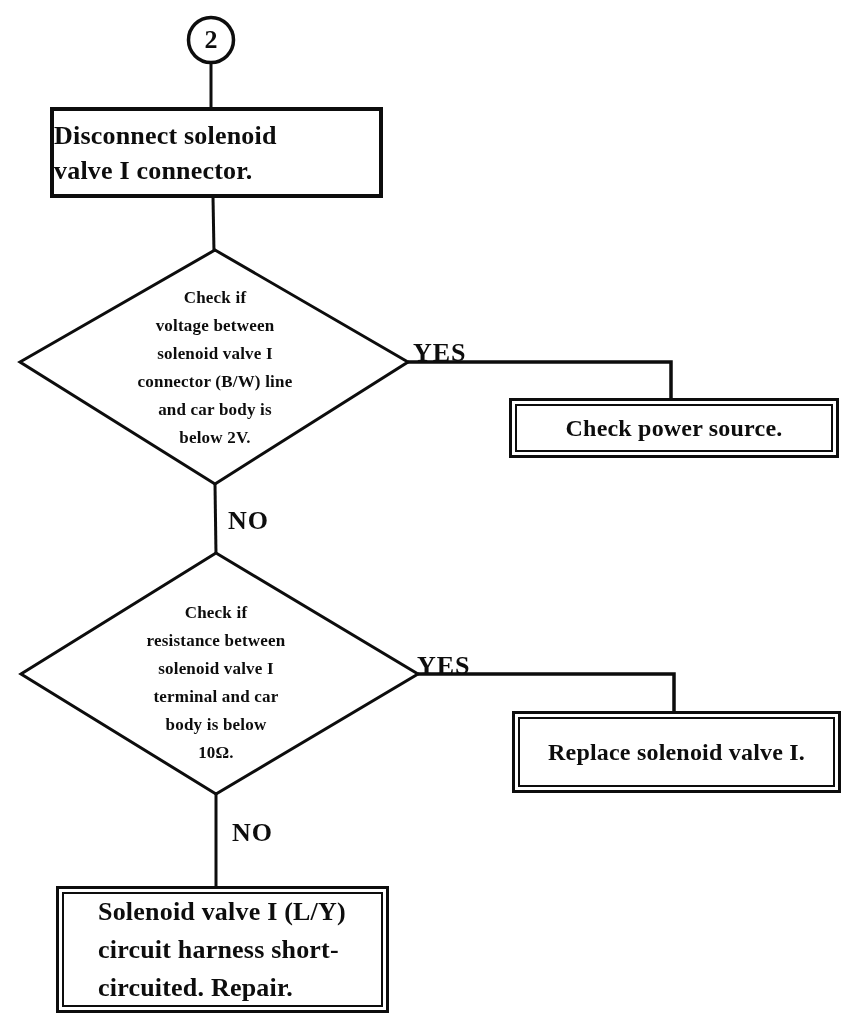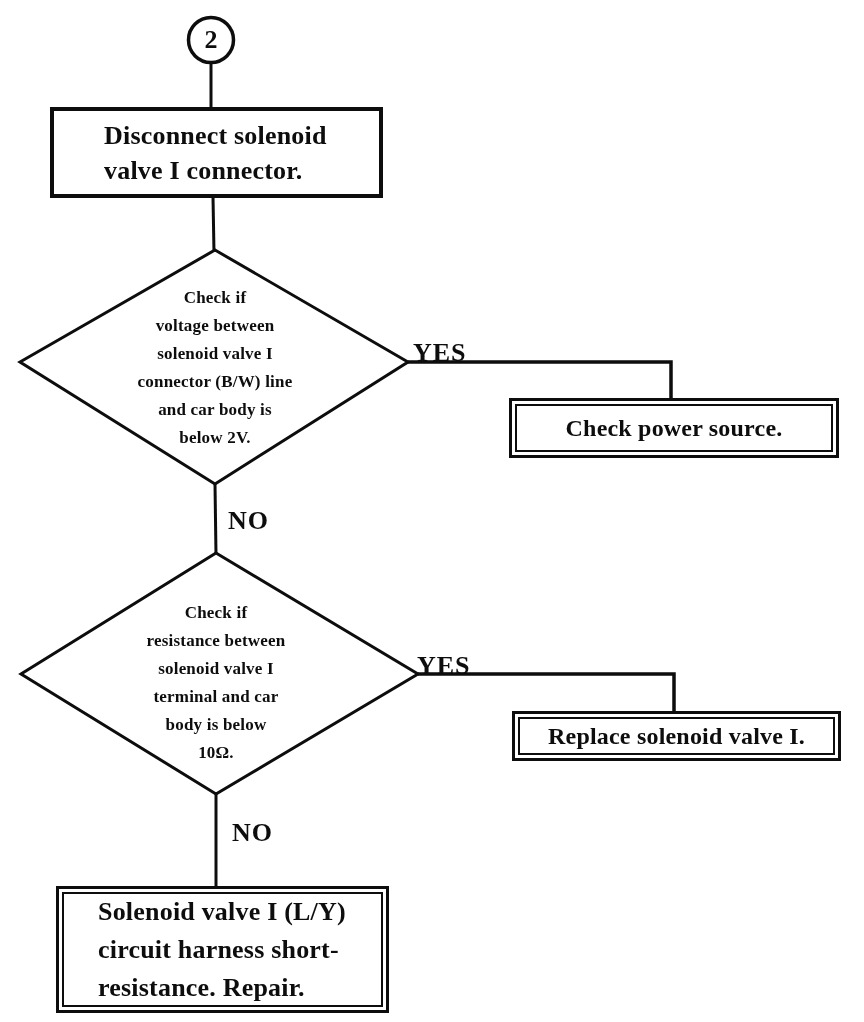--- a/index.html
+++ b/index.html
@@ -30,21 +30,20 @@
   .process-box {
     box-sizing: border-box;
     border: 4px solid #0d0d0d;
     background: #ffffff;
     display: flex;
     align-items: center;
   }
   .process-box .txt {
     font-size: 26px;
     line-height: 35px;
-    padding-left: 50px;
     letter-spacing: 0.2px;
   }
 
   
   .terminal-box {
     box-sizing: border-box;
     border: 3px solid #0d0d0d;
     background: #ffffff;
     padding: 3px;
     display: flex;
@@ -140,27 +139,27 @@
 resistance between
 solenoid valve I
 terminal and car
 body is below
 10Ω.</div>
 
   <div class="abs edge-label" style="left:417px; top:639px;">YES</div>
 
   <div class="abs edge-label" style="left:232px; top:806px;">NO</div>
 
-  <div class="abs terminal-box" style="left:512px; top:711px; width:329px; height:50px;">
+  <div class="abs terminal-box" style="left:512px; top:711px; width:329px; height:82px;">
     <div class="inner">
       <div class="txt">Replace solenoid valve I.</div>
     </div>
   </div>
 
   <div class="abs terminal-box left-align" style="left:56px; top:886px; width:333px; height:127px;">
     <div class="inner">
       <div class="txt multiline">Solenoid valve I (L/Y)
 circuit harness short-
-resistance.  Repair.</div>
+circuited.  Repair.</div>
     </div>
   </div>
 
 </div>
 
 </body></html>

